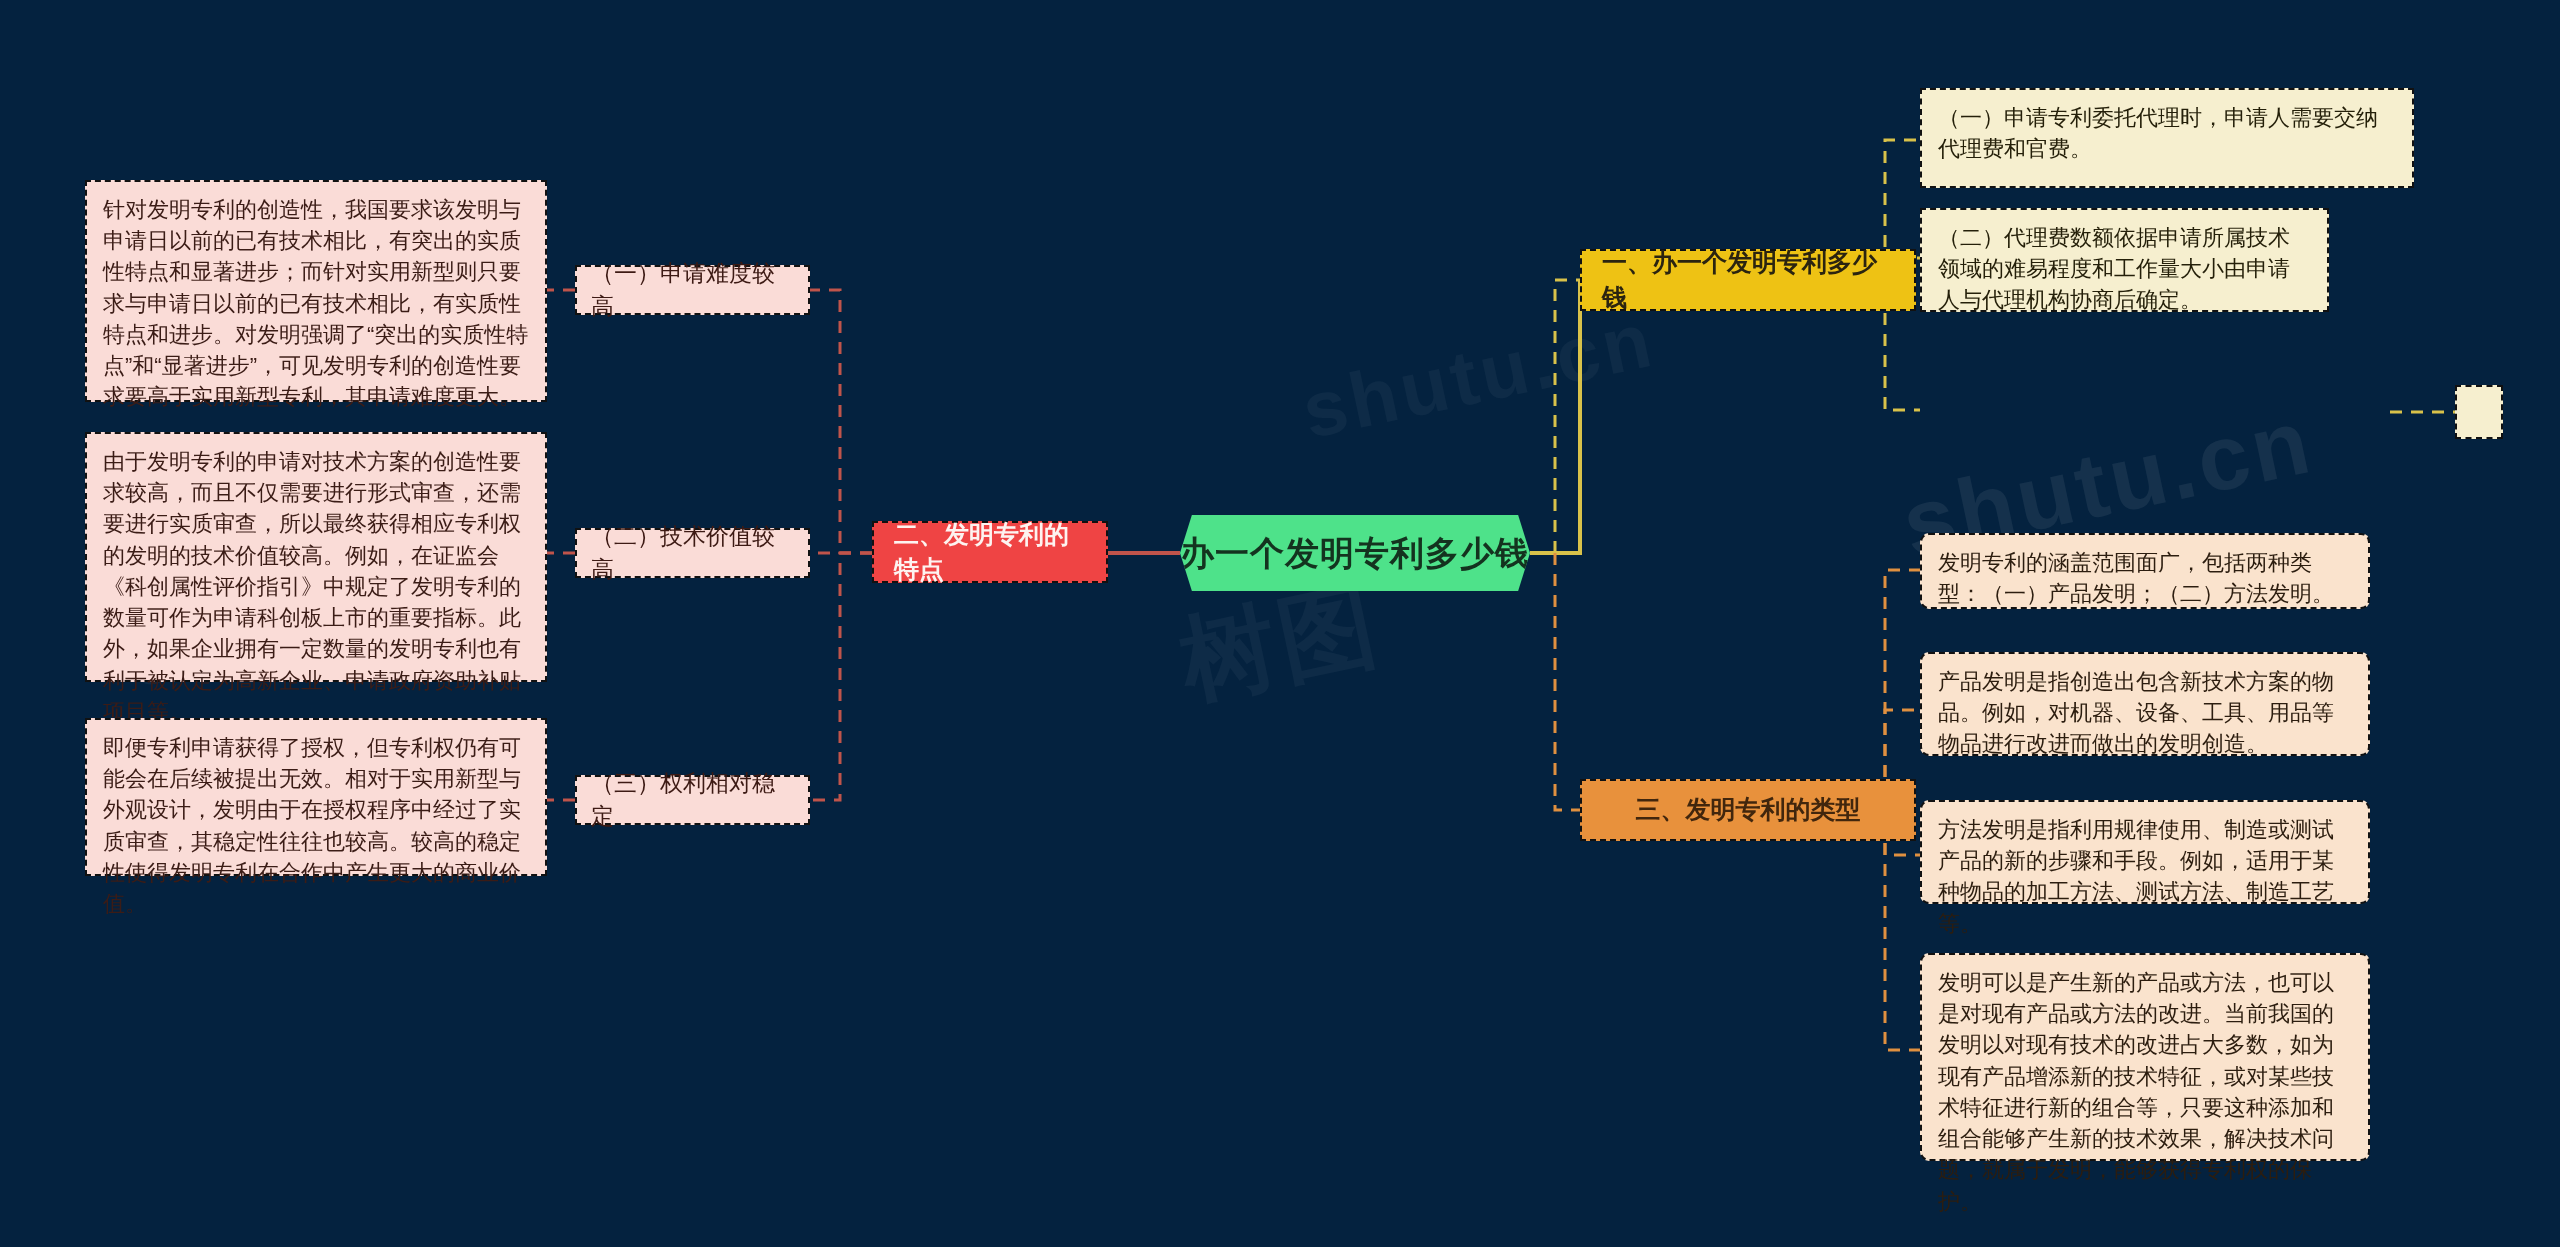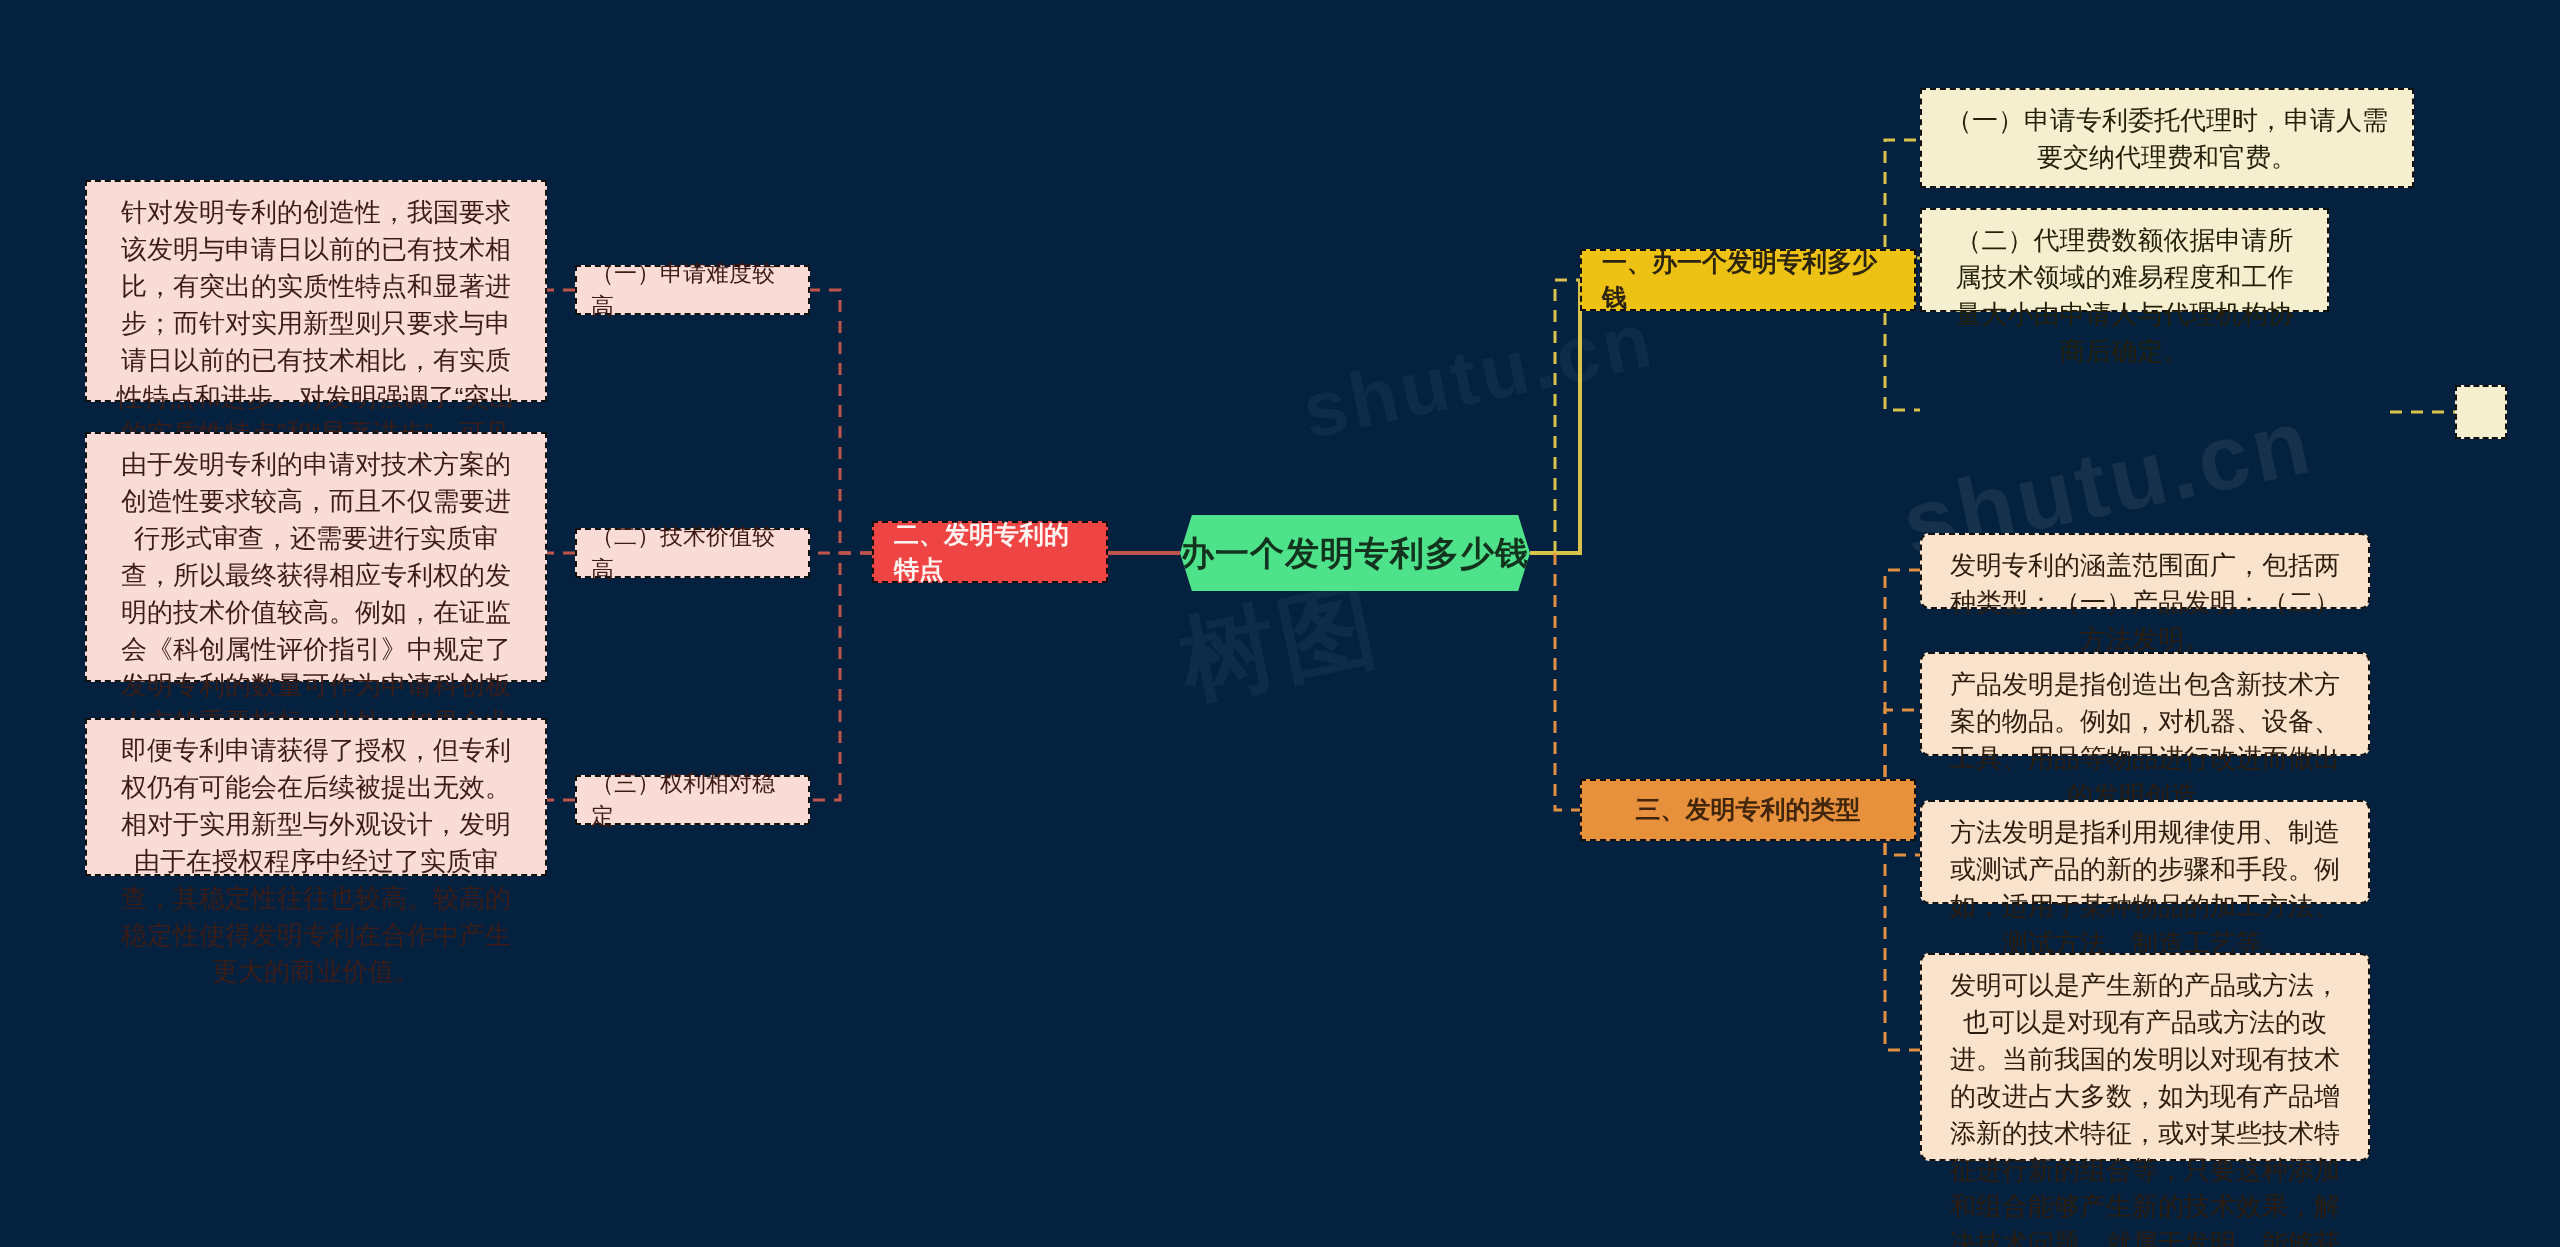--- a/index.html
+++ b/index.html
@@ -69,25 +69,24 @@
     font-weight: 600;
     justify-content: center;
     padding: 0 20px;
   }
   .topic-red    { background: #ef4444; color: #fdf3f0; }
   .topic-yellow { background: #eec214; color: #2b2410; }
   .topic-orange { background: #e8913c; color: #41260d; }
 
   
   .node-leaf {
-    font-size: 26px;
-    padding: 12px 24px;
+    font-size: 22px;
+    padding: 12px 16px;
     align-items: flex-start;
     color: #2b1b16;
-    text-align: center;
   }
   .leaf-pink   { background: #fadcd7; color: #3b1c16; }
   .leaf-cream  { background: #f6efcf; color: #241f09; }
   .leaf-peach  { background: #fae3cd; color: #2c1d0f; border-radius: 9px; }
 
   
   .node-sub {
     background: #fadcd7;
     color: #3d1a14;
     font-size: 23px;

